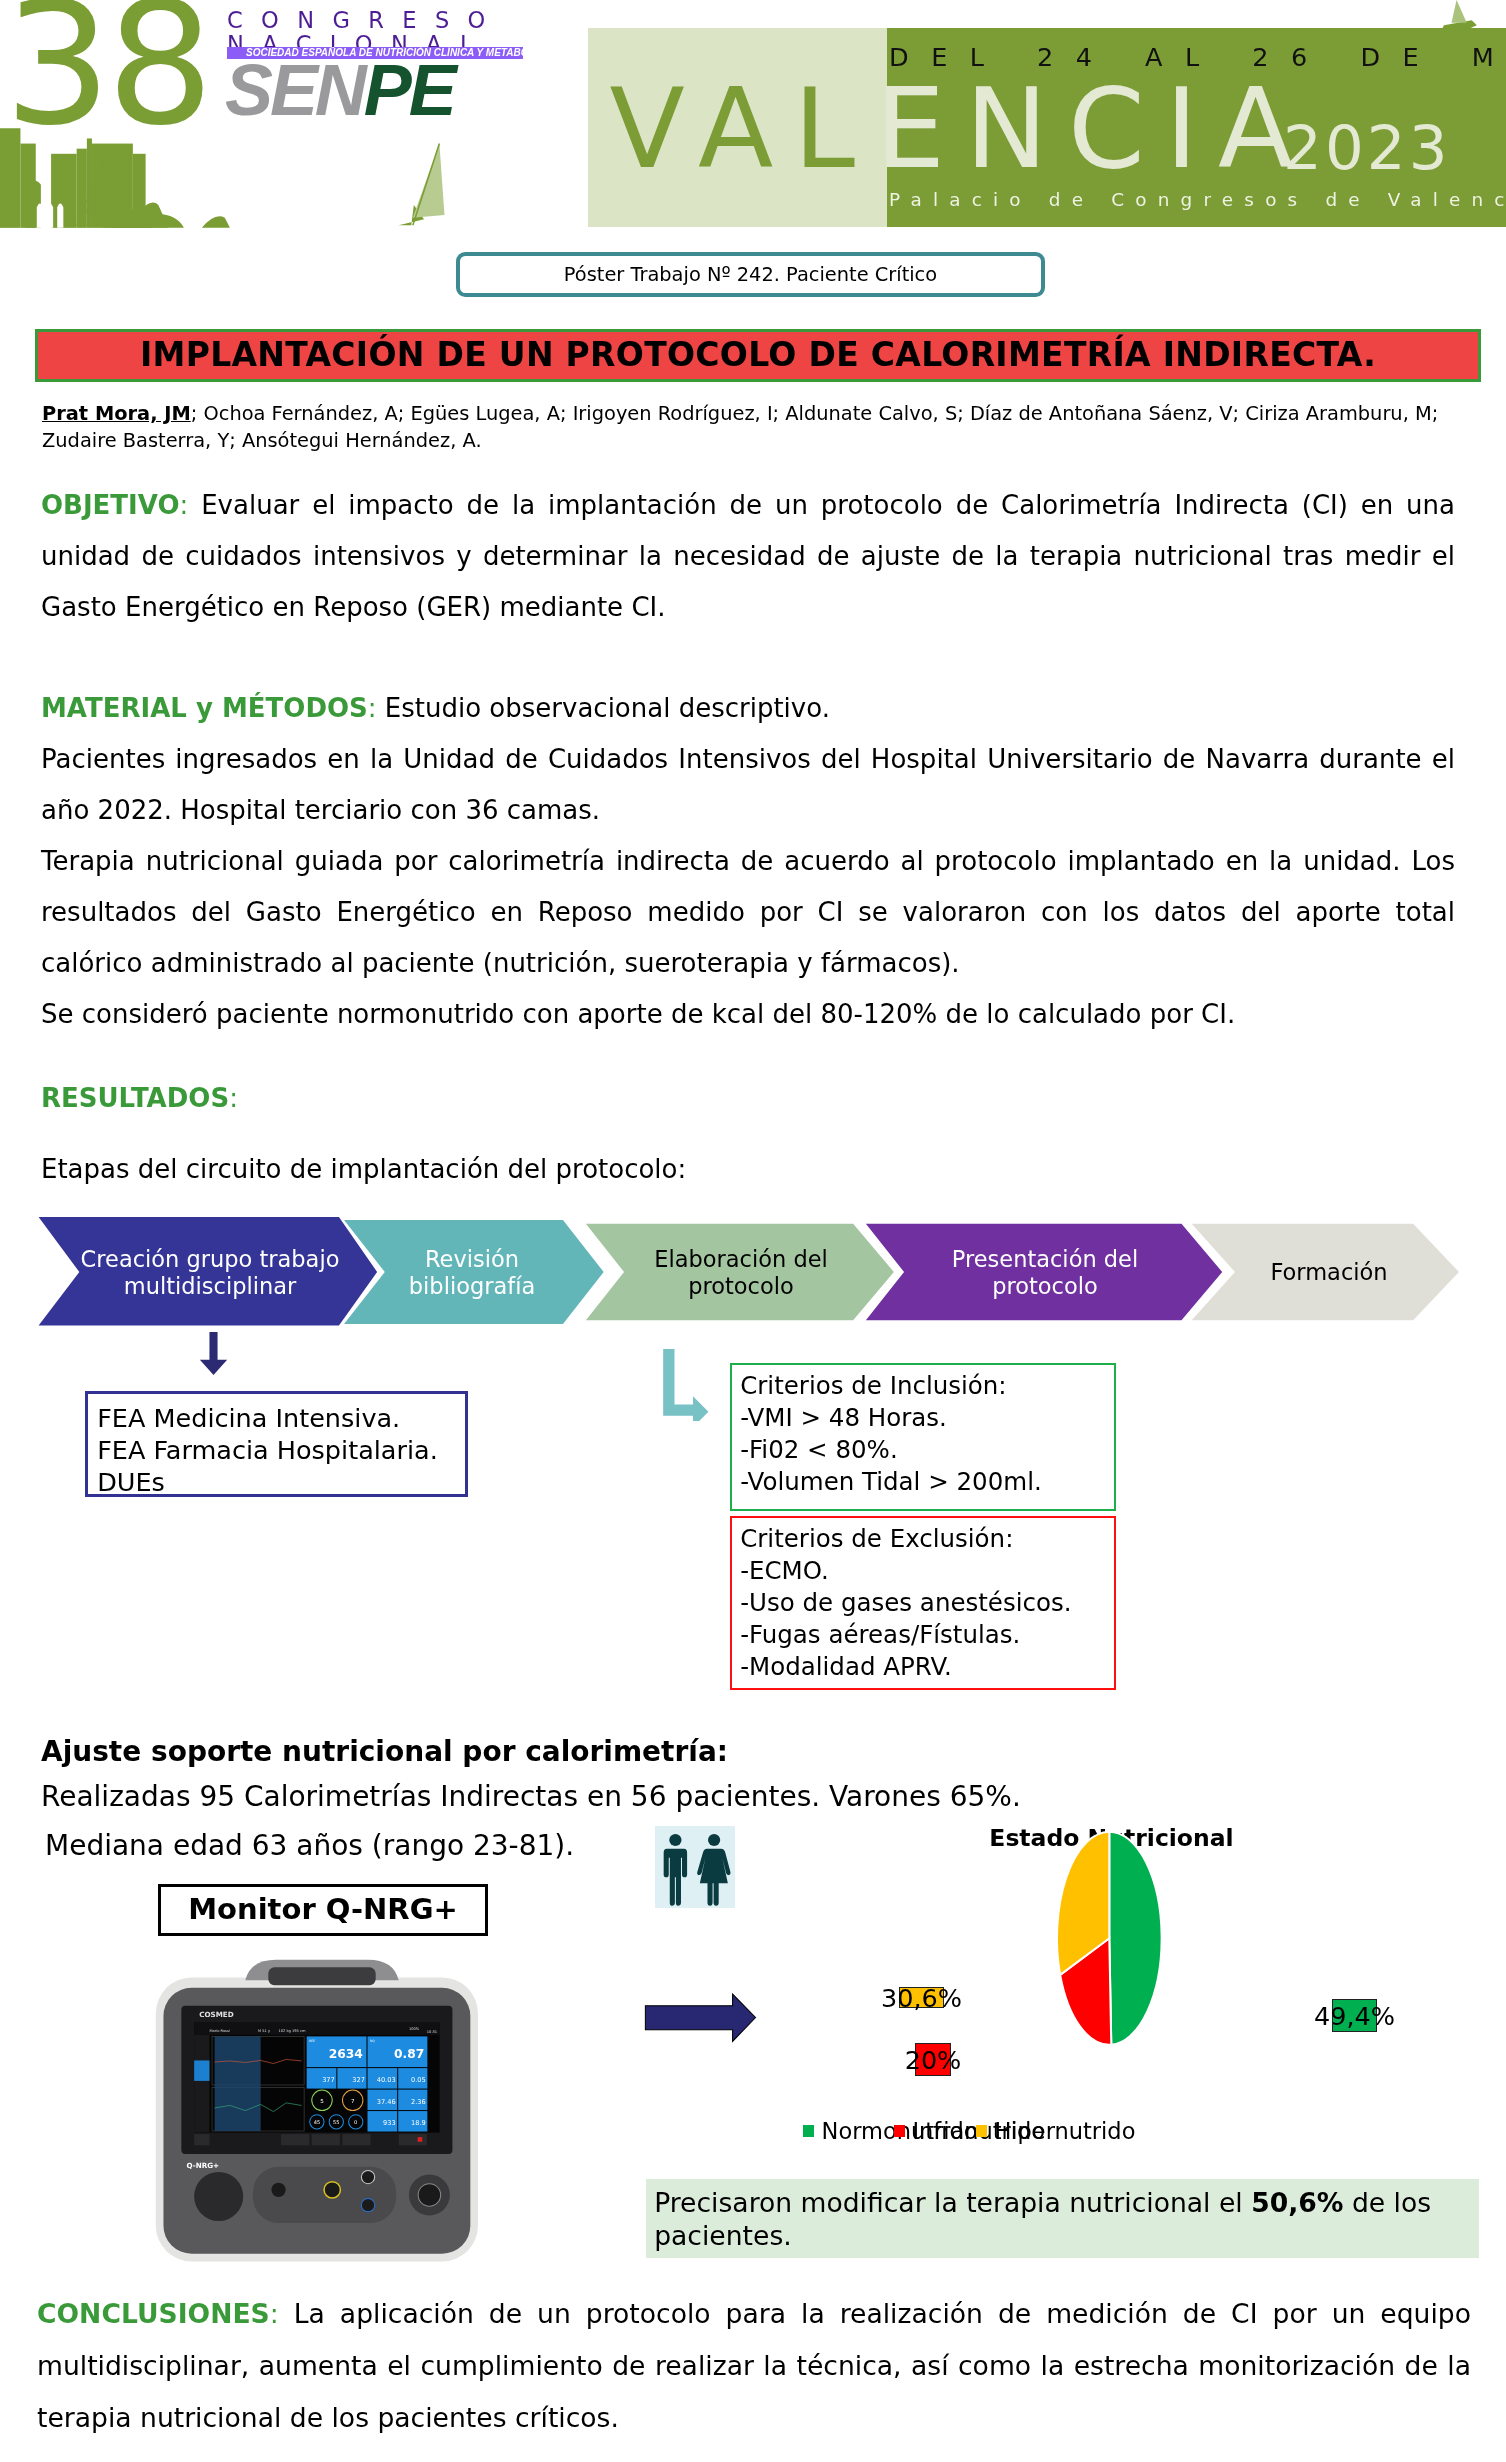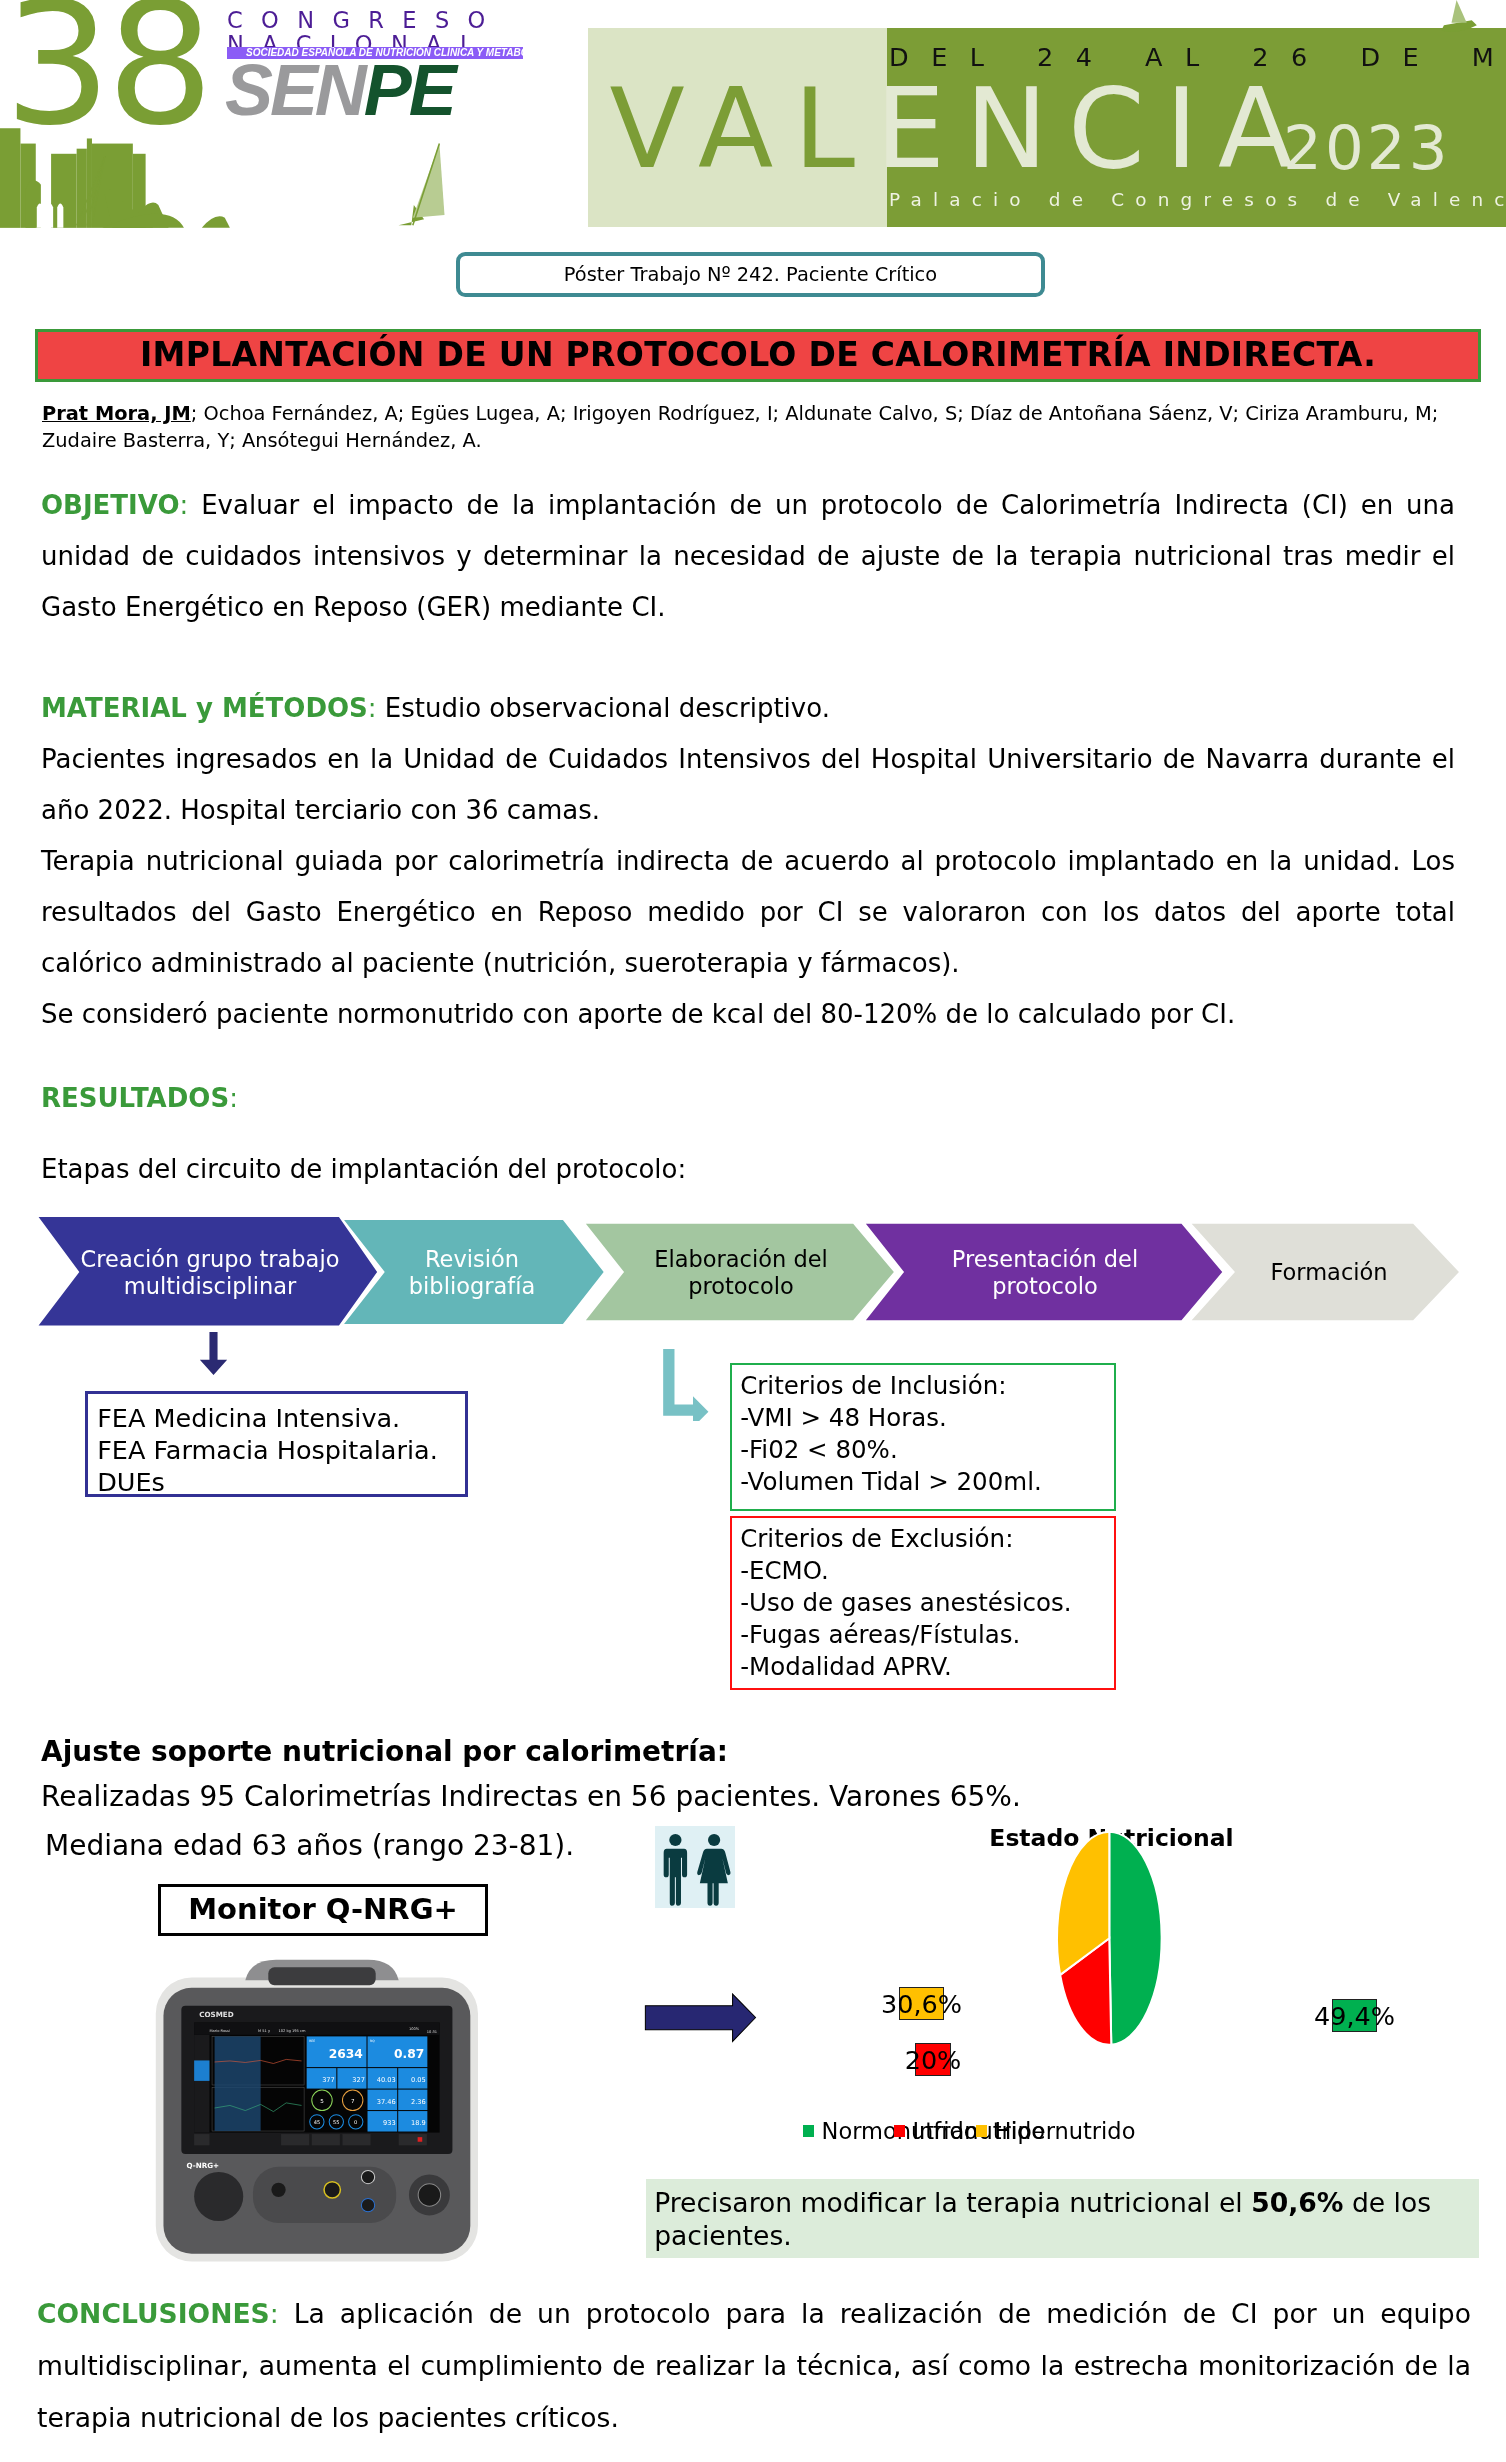--- a/index.html
+++ b/index.html
@@ -276,21 +276,21 @@
 
 <div class="pie-wrap">
   <div class="pie-title">Estado Nutricional</div>
   <svg id="pie-svg" style="position:absolute; left:0; top:0; width:639px; height:347px;" viewBox="0 0 1250 680" width="639" height="347">
       <path d="M620.7,243.39999999999998 L620.7,34.599999999999994 A102.60000000000001,208.79999999999998 0 0 1 624.5670127419353,452.051641887355 Z" fill="#00b050" stroke="#ffffff" stroke-width="4"></path>
       <path d="M620.7,243.39999999999998 L624.5670127419353,452.051641887355 A102.60000000000001,208.79999999999998 0 0 1 524.3859062047126,315.3614423588391 Z" fill="#ff0000" stroke="#ffffff" stroke-width="4"></path>
       <path d="M620.7,243.39999999999998 L524.3859062047126,315.3614423588391 A102.60000000000001,208.79999999999998 0 0 1 620.7,34.599999999999994 Z" fill="#ffc000" stroke="#ffffff" stroke-width="4"></path>
     </svg>
   <div class="pie-label" style="left:540px; top:185px; width:45px; height:33px; background:#00b050;">49,4%</div>
   <div class="pie-label" style="left:123px; top:229px; width:36px; height:33px; background:#ff0000;">20%</div>
-  <div class="pie-label" style="left:107px; top:173px; width:45px; height:33px; background:#ffc000;">30,6%</div>
+  <div class="pie-label" style="left:107px; top:173px; width:45px; height:21px; background:#ffc000;">30,6%</div>
   <div class="legend" style="left:11.2px;">
       <span class="sw" style="background:#00b050;"></span>
       <span>Normonutrido</span>
     </div>
   <div class="legend" style="left:102px;">
       <span class="sw" style="background:#ff0000;"></span>
       <span>Infranutrido</span>
     </div>
   <div class="legend" style="left:184px;">
       <span class="sw" style="background:#ffc000;"></span>

